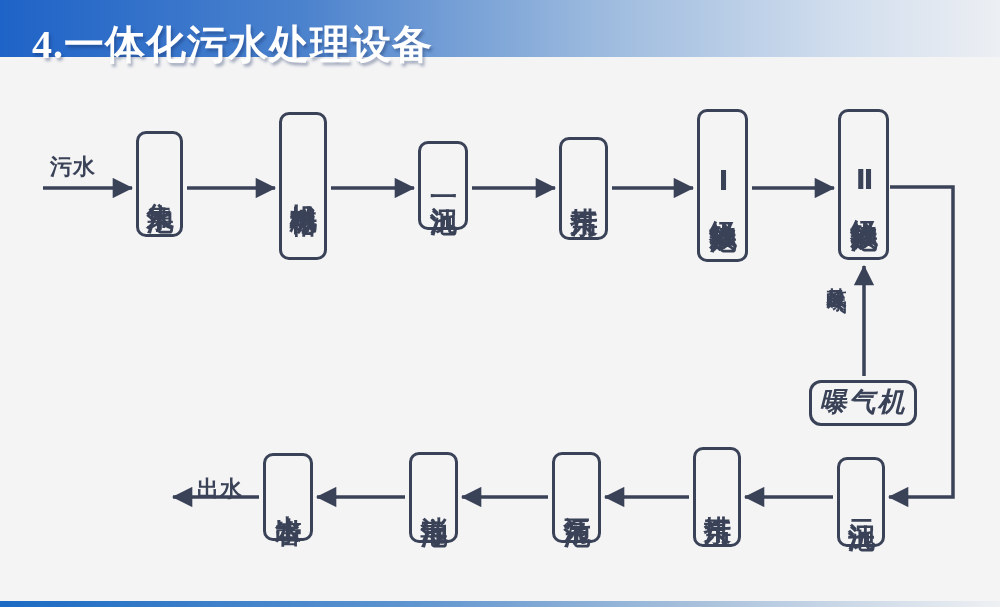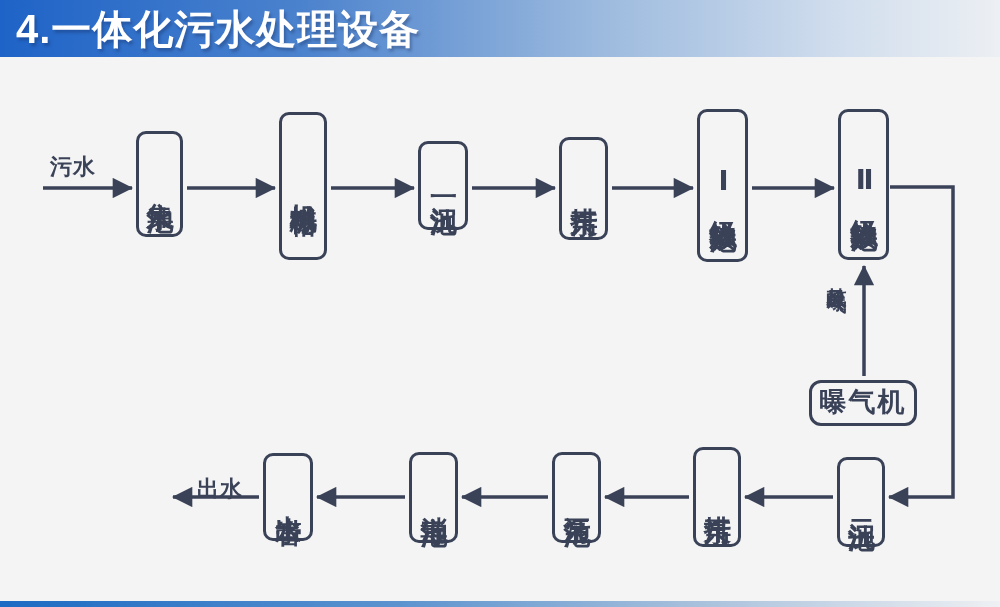--- a/index.html
+++ b/index.html
@@ -7,24 +7,24 @@
   .slide{
     position:relative;width:1000px;height:607px;overflow:hidden;
     background:#f4f4f5;
   }
   
   .title-bar{
     position:absolute;left:0;top:0;width:1000px;height:57px;
     background:linear-gradient(90deg,#1e63c7 0%,#4b82cd 30%,#9cbade 60%,#d3dfee 85%,#eceff3 100%);
   }
   .title-bar h1{
-    margin:0;padding:2px 0 0 16px;
+    margin:16px;padding:2px 0 0 16px;
     font-size:40px;line-height:54px;font-weight:bold;color:#ffffff;
     text-shadow:2px 3px 3px rgba(20,40,90,0.35);
-    letter-spacing:1px;white-space:nowrap;
+    letter-spacing:1px;white-space:nowrap;font-family:Liberation Serif, serif;
   }
   
   .bottom-bar{
     position:absolute;left:0;bottom:0;width:1000px;height:6px;
     background:linear-gradient(90deg,#1b6ac3 0%,#5c93cf 40%,#a9c1dc 70%,#eef0f3 100%);
   }
   
   .diagram{position:absolute;left:0;top:0;width:1000px;height:607px;}
   .connectors{position:absolute;left:0;top:0;pointer-events:none;}
   .node{
@@ -103,21 +103,21 @@
     <div class="node" style="left:697px;top:109px;width:51px;height:153px;">
       <span class="vtext">Ⅰ级接触池</span>
     </div>
 
     <div class="node" style="left:838px;top:109px;width:51px;height:151px;">
       <span class="vtext">Ⅱ级接触池</span>
     </div>
 
     <div class="flow-label vertical" style="left:824px;top:272px;">鼓风曝气</div>
 
-    <div class="node" style="left:809px;top:380px;width:108px;height:46px;border-radius:12px;">
+    <div class="node" style="left:809px;top:380px;width:108px;height:46px;border-radius:12px;font-style:italic;">
       <span class="htext">曝气机</span>
     </div>
 
     <div class="node" style="left:837px;top:457px;width:48px;height:90px;">
       <span class="vtext">二沉池</span>
     </div>
 
     <div class="node" style="left:693px;top:447px;width:48px;height:100px;">
       <span class="vtext">排污泵</span>
     </div>

